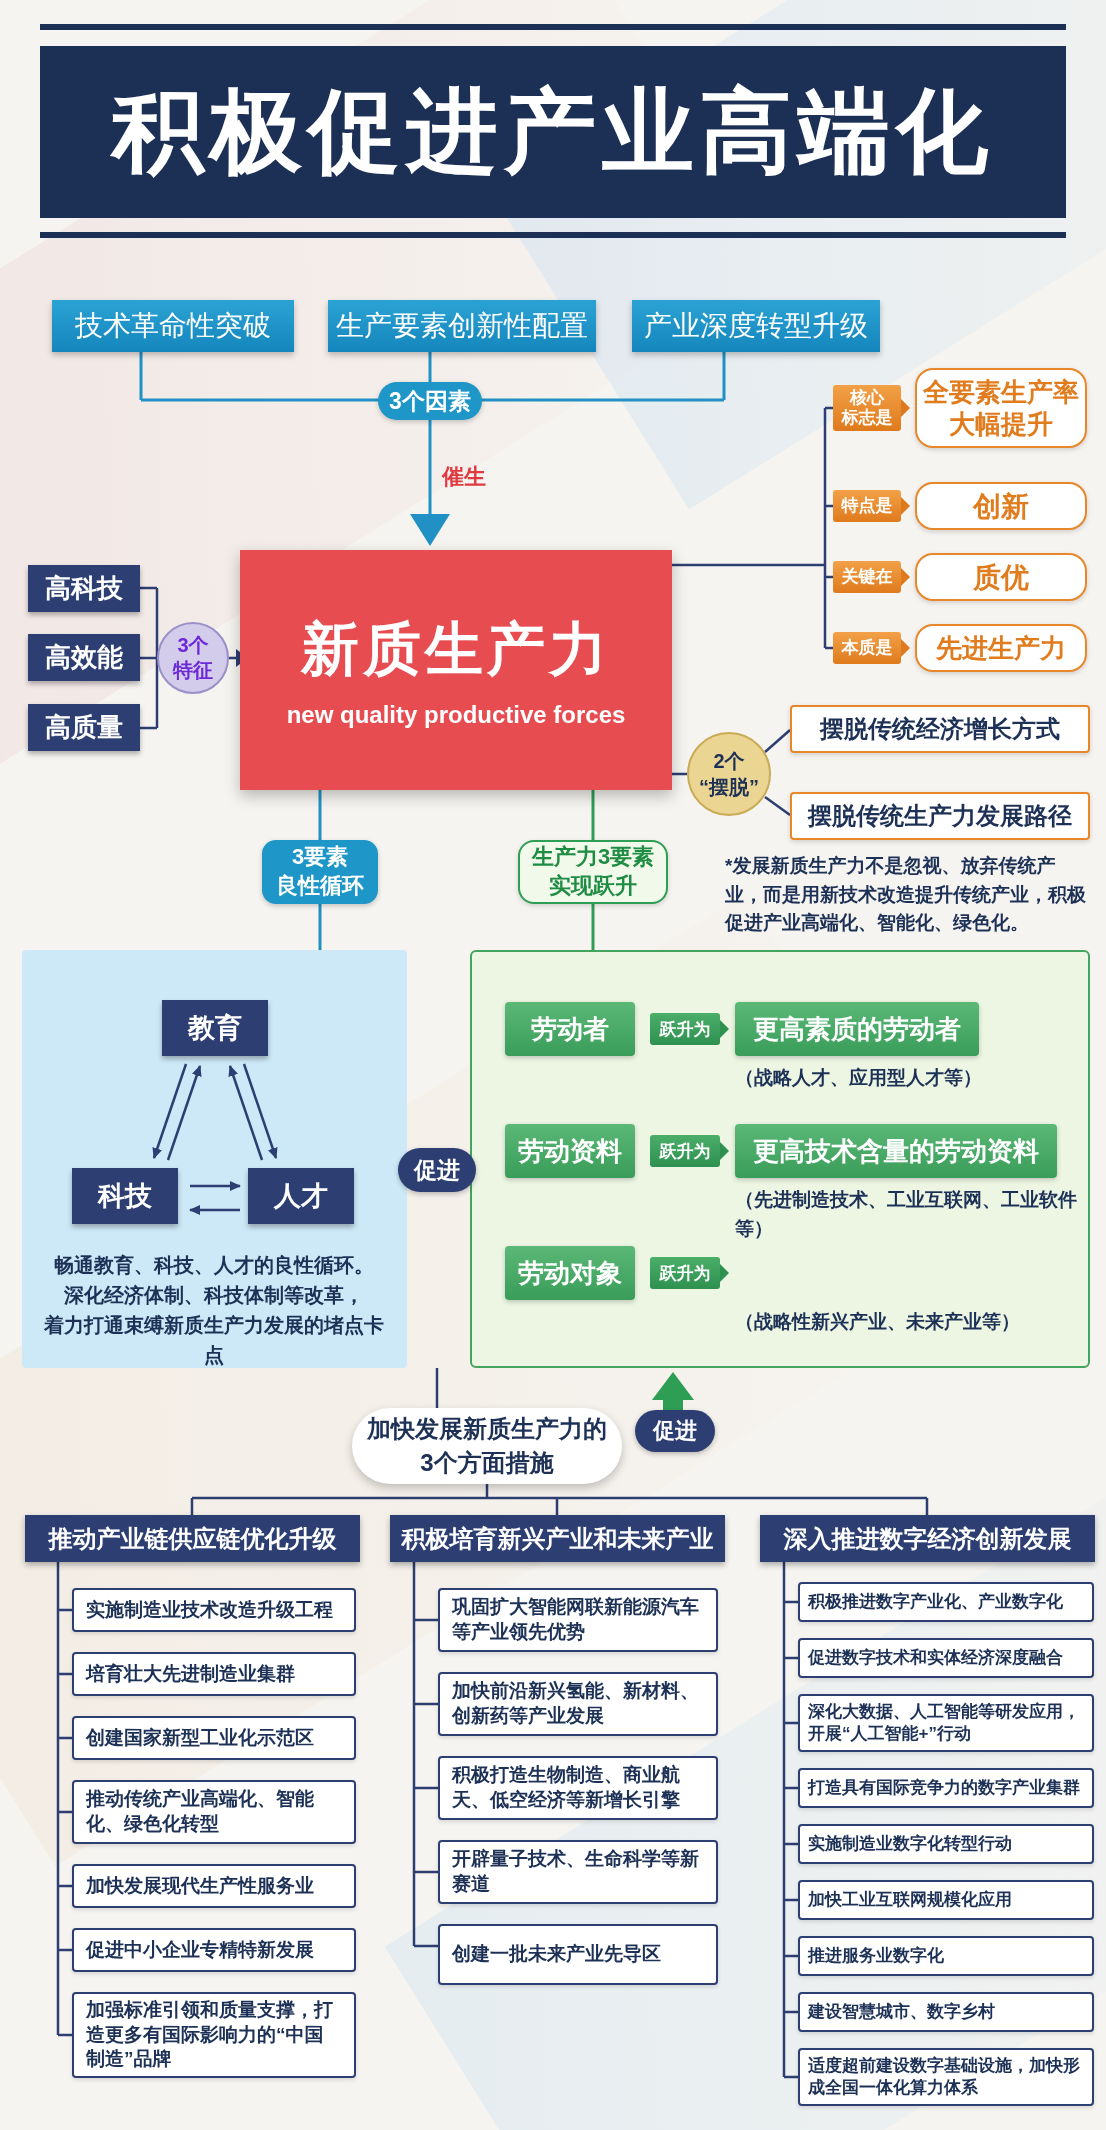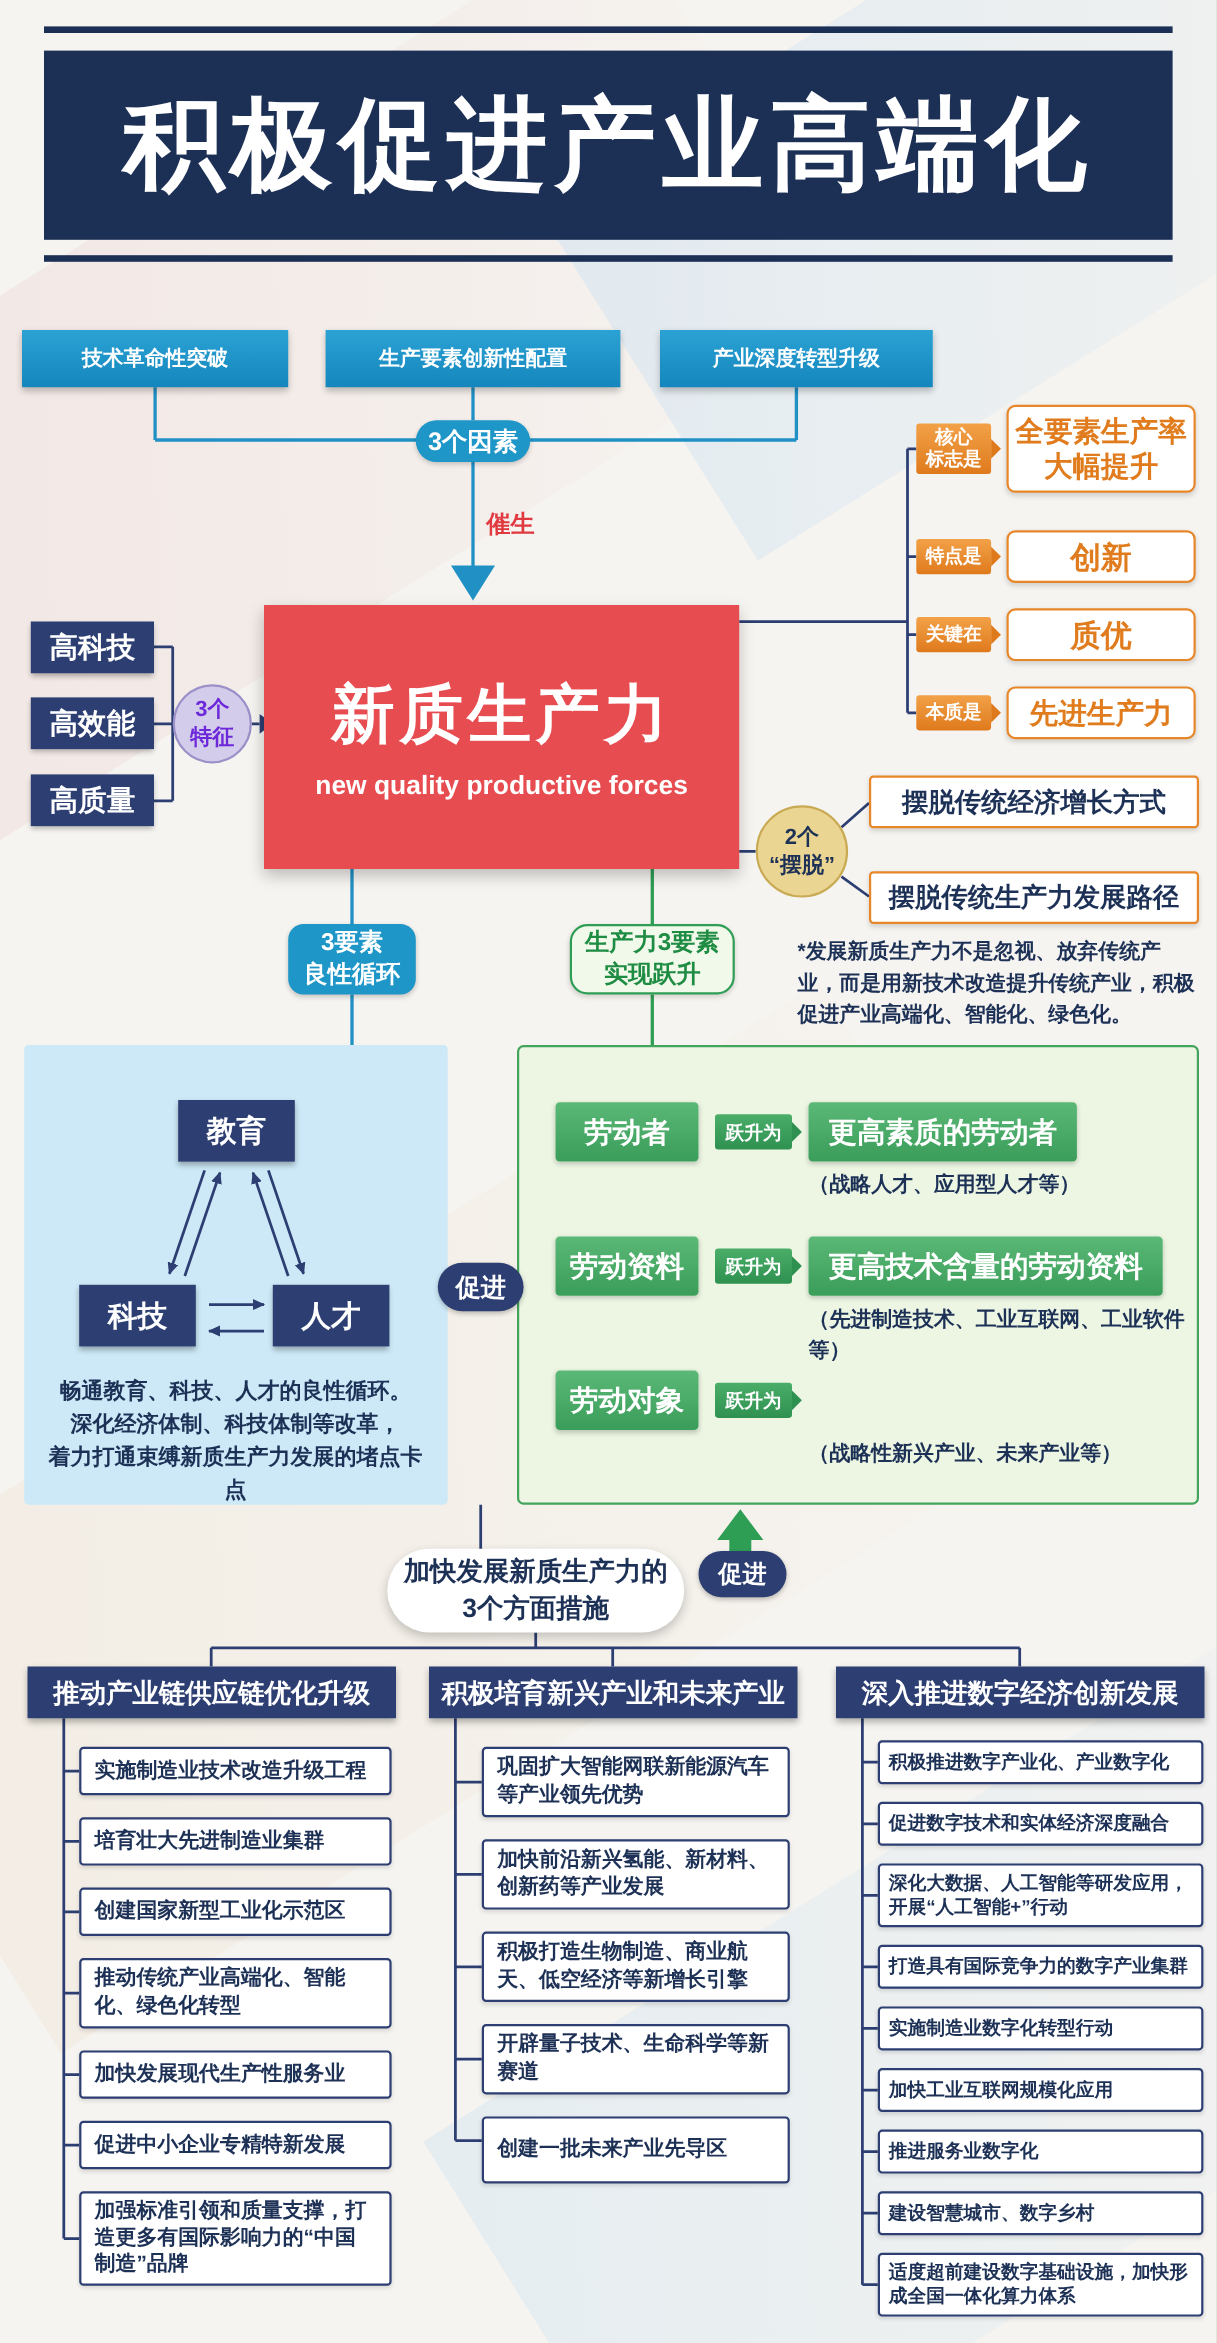--- a/index.html
+++ b/index.html
@@ -5,29 +5,29 @@
   * { margin:0; padding:0; box-sizing:border-box; }
   html,body { background:#d8d4cd; }
   body { font-family:"Liberation Sans","DejaVu Sans",sans-serif; }
   .canvas { position:relative; width:1106px; height:2130px; margin:0 auto; background:#f6f4f0; overflow:hidden; }
   .abs { position:absolute; }
   .fg  { position:absolute; z-index:2; }
   .pre { white-space:pre-line; }
   .deco { z-index:0; }
   .hline { background:#1c2f55; }
   .banner { background:#1c2f55; color:#fff; font-weight:900; display:flex; align-items:center; justify-content:center; }
-  .bluebox { background:linear-gradient(#2ba2d4,#1486bd); color:#fff; font-weight:bold; font-size:19px; display:flex; align-items:center; justify-content:center; box-shadow:0 3px 6px rgba(0,0,0,.25); }
+  .bluebox { background:linear-gradient(#2ba2d4,#1486bd); color:#fff; font-weight:normal; font-size:28px; display:flex; align-items:center; justify-content:center; box-shadow:0 3px 6px rgba(0,0,0,.25);margin-left:32px; }
   .navybox { background:#2c3e72; color:#fff; font-weight:bold; display:flex; align-items:center; justify-content:center; box-shadow:0 3px 5px rgba(0,0,0,.3); }
   .pill-blue { background:#1e96c8; color:#fff; font-weight:bold; border-radius:20px; display:flex; align-items:center; justify-content:center; text-align:center; box-shadow:0 2px 5px rgba(0,0,0,.2); }
   .pill-navy { background:#2c3e72; color:#fff; font-weight:bold; border-radius:22px; display:flex; align-items:center; justify-content:center; box-shadow:0 2px 5px rgba(0,0,0,.25); }
   .circle-purple { background:#d3cceb; border:2px solid #9b90c8; color:#6d28d9; border-radius:50%; font-weight:bold; font-size:20px; line-height:1.25; display:flex; align-items:center; justify-content:center; text-align:center; }
   .redbox { background:#e74c50; color:#fff; display:flex; flex-direction:column; align-items:center; justify-content:center; box-shadow:0 6px 14px rgba(0,0,0,.25); }
   .tag-orange { background:linear-gradient(#f2a148,#df7a1c); color:#fff; font-weight:bold; font-size:17px; line-height:1.2; display:flex; align-items:center; justify-content:center; text-align:center; border-radius:3px; }
   .tag-orange::after { content:""; position:absolute; left:100%; top:50%; transform:translateY(-50%); border:9px solid transparent; border-left-color:#df7a1c; }
-  .valbox-orange { background:#fff; border:2px solid #e8872a; color:#e07c1d; font-weight:bold; display:flex; align-items:center; justify-content:center; text-align:center; line-height:1.25; border-radius:8px; box-shadow:0 2px 5px rgba(0,0,0,.15); }
+  .valbox-orange { background:#fff; border:2px solid #e8872a; color:#e07c1d; font-weight:bold; display:flex; align-items:center; justify-content:center; text-align:center; line-height:1.25; border-radius:18px; box-shadow:0 2px 5px rgba(0,0,0,.15); }
   .circle-tan { background:#ead593; border:2px solid #c9ab55; color:#1d3156; border-radius:50%; font-weight:bold; font-size:20px; line-height:1.3; display:flex; align-items:center; justify-content:center; text-align:center; }
   .escbox { background:#fff; border:2px solid #e8872a; color:#1d3156; font-weight:bold; font-size:24px; display:flex; align-items:center; justify-content:center; border-radius:4px; box-shadow:0 2px 5px rgba(0,0,0,.15); }
   .note { color:#1d3156; font-size:19px; line-height:1.5; }
   .pill-green { background:#f0f9ea; border:2px solid #2f9e55; color:#1f8c43; font-weight:bold; border-radius:16px; display:flex; align-items:center; justify-content:center; text-align:center; box-shadow:0 2px 5px rgba(0,0,0,.15); }
   .panel-blue { background:#cde9f7; border-radius:4px; }
   .panel-green { background:#ecf6e3; border:2px solid #44a35c; border-radius:6px; }
   .gbox { background:linear-gradient(#5bb877,#3a9d59); color:#fff; font-weight:bold; font-size:26px; display:flex; align-items:center; justify-content:center; border-radius:4px; box-shadow:0 2px 5px rgba(0,0,0,.2); }
   .tag-green { background:linear-gradient(#4aad68,#2f9150); color:#fff; font-weight:bold; font-size:17px; display:flex; align-items:center; justify-content:center; border-radius:3px; }
   .tag-green::after { content:""; position:absolute; left:100%; top:50%; transform:translateY(-50%); border:9px solid transparent; border-left-color:#2f9150; }
   .measures-pill { background:#fff; color:#1d3156; font-weight:bold; font-size:24px; line-height:1.4; border-radius:38px; display:flex; align-items:center; justify-content:center; text-align:center; box-shadow:0 4px 10px rgba(0,0,0,.22); }

